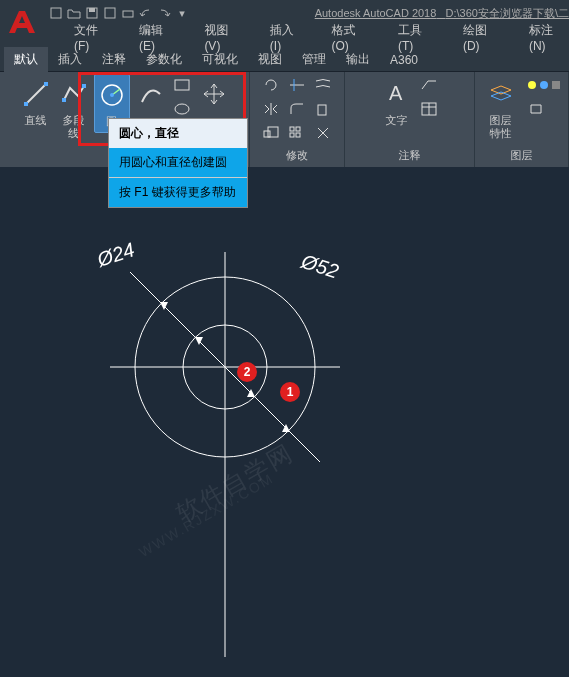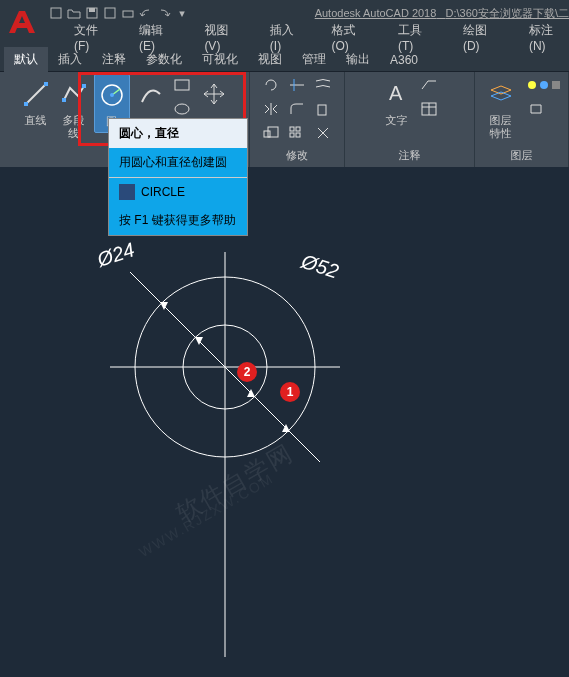--- a/index.html
+++ b/index.html
@@ -327,24 +327,20 @@
     <div class="panel-label">图层</div>
   </div>
 </div>
 
 <div class="highlight-box"></div>
 
 <div class="tooltip">
   <div class="tooltip-row1">圆心，直径</div>
   <div class="tooltip-row2">用圆心和直径创建圆</div>
   <div class="tooltip-sep"></div>
-  <div class="tooltip-row3">
-    <span class="cmd-icon"></span>
-    <span>CIRCLE</span>
-  </div>
   <div class="tooltip-row2">按 F1 键获得更多帮助</div>
 </div>
 
 <div class="viewport-label">[-][俯视][二维线框]</div>
 
 <div class="canvas">
   <svg width="569" height="510">
 
     <line x1="110" y1="200" x2="340" y2="200" stroke="#fff" stroke-width="1"></line>
     <line x1="225" y1="85" x2="225" y2="490" stroke="#fff" stroke-width="1"></line>

